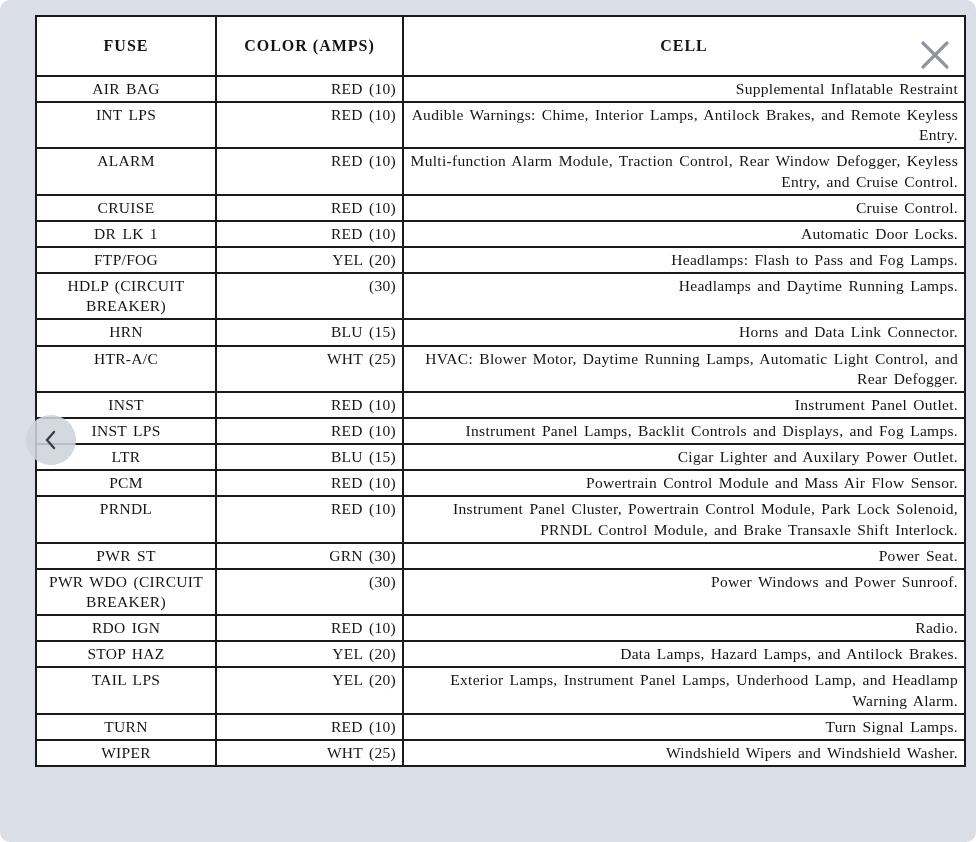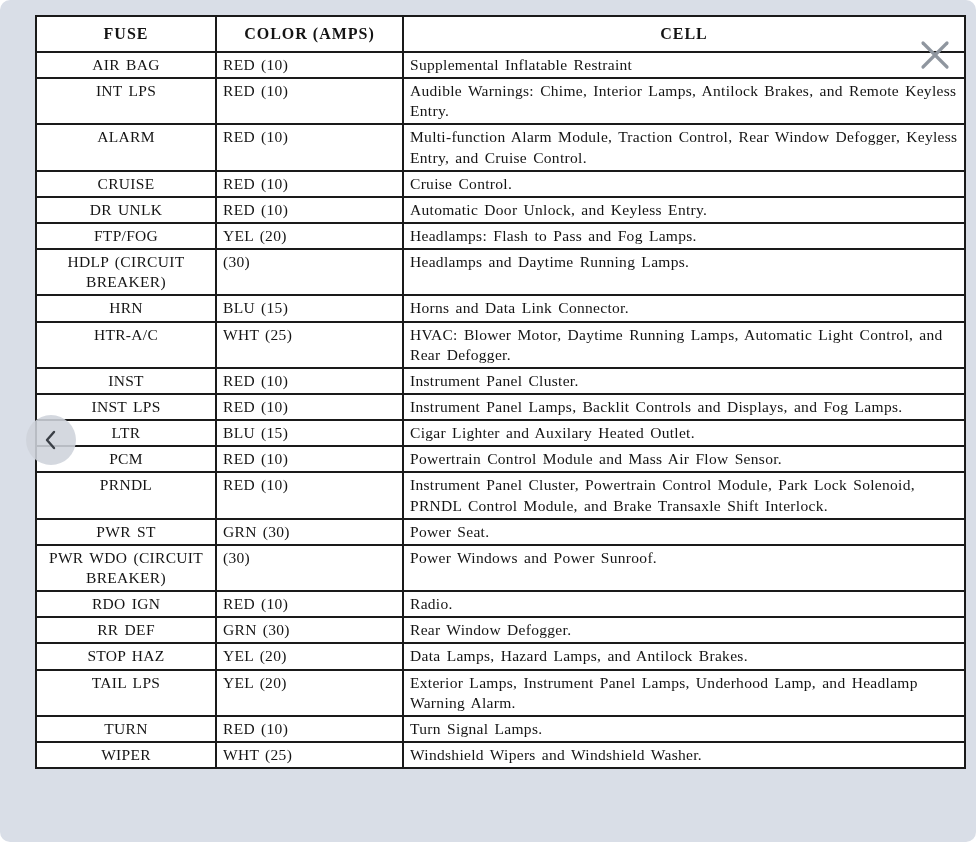--- a/index.html
+++ b/index.html
@@ -29,36 +29,36 @@
   }
   table.fuse-table th,
   table.fuse-table td {
     border: 2px solid #1a1a1a;
     vertical-align: top;
   }
   table.fuse-table thead th {
     font-weight: bold;
     font-size: 16px;
     text-align: center;
-    padding: 8px 6px;
+    padding: 20px 6px;
     letter-spacing: 1px;
   }
   table.fuse-table td {
     font-size: 15.5px;
     line-height: 1.3;
     padding: 2px 6px;
     letter-spacing: 0.3px;
     word-spacing: 2px;
   }
   col.c-fuse  { width: 180px; }
   col.c-color { width: 187px; }
   col.c-cell  { width: 562px; }
   td.fuse-col  { text-align: center; margin-top: 16px; }
-  td.color-col { text-align: left; }
-  td.cell-col  { text-align: left; padding-left: 8px; margin-left: 28px; }
+  td.color-col { text-align: right; }
+  td.cell-col  { text-align: right; padding-left: 8px; margin-left: 28px; }
 
   .close-btn {
     position: absolute;
     left: 914px;
     top: 34px;
     width: 42px;
     height: 42px;
     background: transparent;
     border: none;
     padding: 0;
@@ -117,23 +117,23 @@
           <td class="fuse-col">ALARM</td>
           <td class="color-col">RED (10)</td>
           <td class="cell-col">Multi-function Alarm Module, Traction Control, Rear Window Defogger, Keyless Entry, and Cruise Control.</td>
         </tr>
         <tr>
           <td class="fuse-col">CRUISE</td>
           <td class="color-col">RED (10)</td>
           <td class="cell-col">Cruise Control.</td>
         </tr>
         <tr>
-          <td class="fuse-col">DR UNLK</td>
-          <td class="color-col">RED (10)</td>
-          <td class="cell-col">Automatic Door Unlock, and Keyless Entry.</td>
+          <td class="fuse-col">DR LK 1</td>
+          <td class="color-col">RED (10)</td>
+          <td class="cell-col">Automatic Door Locks.</td>
         </tr>
         <tr>
           <td class="fuse-col">FTP/FOG</td>
           <td class="color-col">YEL (20)</td>
           <td class="cell-col">Headlamps: Flash to Pass and Fog Lamps.</td>
         </tr>
         <tr>
           <td class="fuse-col">HDLP (CIRCUIT BREAKER)</td>
           <td class="color-col">(30)</td>
           <td class="cell-col">Headlamps and Daytime Running Lamps.</td>
@@ -144,31 +144,31 @@
           <td class="cell-col">Horns and Data Link Connector.</td>
         </tr>
         <tr>
           <td class="fuse-col">HTR-A/C</td>
           <td class="color-col">WHT (25)</td>
           <td class="cell-col">HVAC: Blower Motor, Daytime Running Lamps, Automatic Light Control, and Rear Defogger.</td>
         </tr>
         <tr>
           <td class="fuse-col">INST</td>
           <td class="color-col">RED (10)</td>
-          <td class="cell-col">Instrument Panel Cluster.</td>
+          <td class="cell-col">Instrument Panel Outlet.</td>
         </tr>
         <tr>
           <td class="fuse-col">INST LPS</td>
           <td class="color-col">RED (10)</td>
           <td class="cell-col">Instrument Panel Lamps, Backlit Controls and Displays, and Fog Lamps.</td>
         </tr>
         <tr>
           <td class="fuse-col">LTR</td>
           <td class="color-col">BLU (15)</td>
-          <td class="cell-col">Cigar Lighter and Auxilary Heated Outlet.</td>
+          <td class="cell-col">Cigar Lighter and Auxilary Power Outlet.</td>
         </tr>
         <tr>
           <td class="fuse-col">PCM</td>
           <td class="color-col">RED (10)</td>
           <td class="cell-col">Powertrain Control Module and Mass Air Flow Sensor.</td>
         </tr>
         <tr>
           <td class="fuse-col">PRNDL</td>
           <td class="color-col">RED (10)</td>
           <td class="cell-col">Instrument Panel Cluster, Powertrain Control Module, Park Lock Solenoid, PRNDL Control Module, and Brake Transaxle Shift Interlock.</td>
@@ -180,25 +180,20 @@
         </tr>
         <tr>
           <td class="fuse-col">PWR WDO (CIRCUIT BREAKER)</td>
           <td class="color-col">(30)</td>
           <td class="cell-col">Power Windows and Power Sunroof.</td>
         </tr>
         <tr>
           <td class="fuse-col">RDO IGN</td>
           <td class="color-col">RED (10)</td>
           <td class="cell-col">Radio.</td>
-        </tr>
-        <tr>
-          <td class="fuse-col">RR DEF</td>
-          <td class="color-col">GRN (30)</td>
-          <td class="cell-col">Rear Window Defogger.</td>
         </tr>
         <tr>
           <td class="fuse-col">STOP HAZ</td>
           <td class="color-col">YEL (20)</td>
           <td class="cell-col">Data Lamps, Hazard Lamps, and Antilock Brakes.</td>
         </tr>
         <tr>
           <td class="fuse-col">TAIL LPS</td>
           <td class="color-col">YEL (20)</td>
           <td class="cell-col">Exterior Lamps, Instrument Panel Lamps, Underhood Lamp, and Headlamp Warning Alarm.</td>

